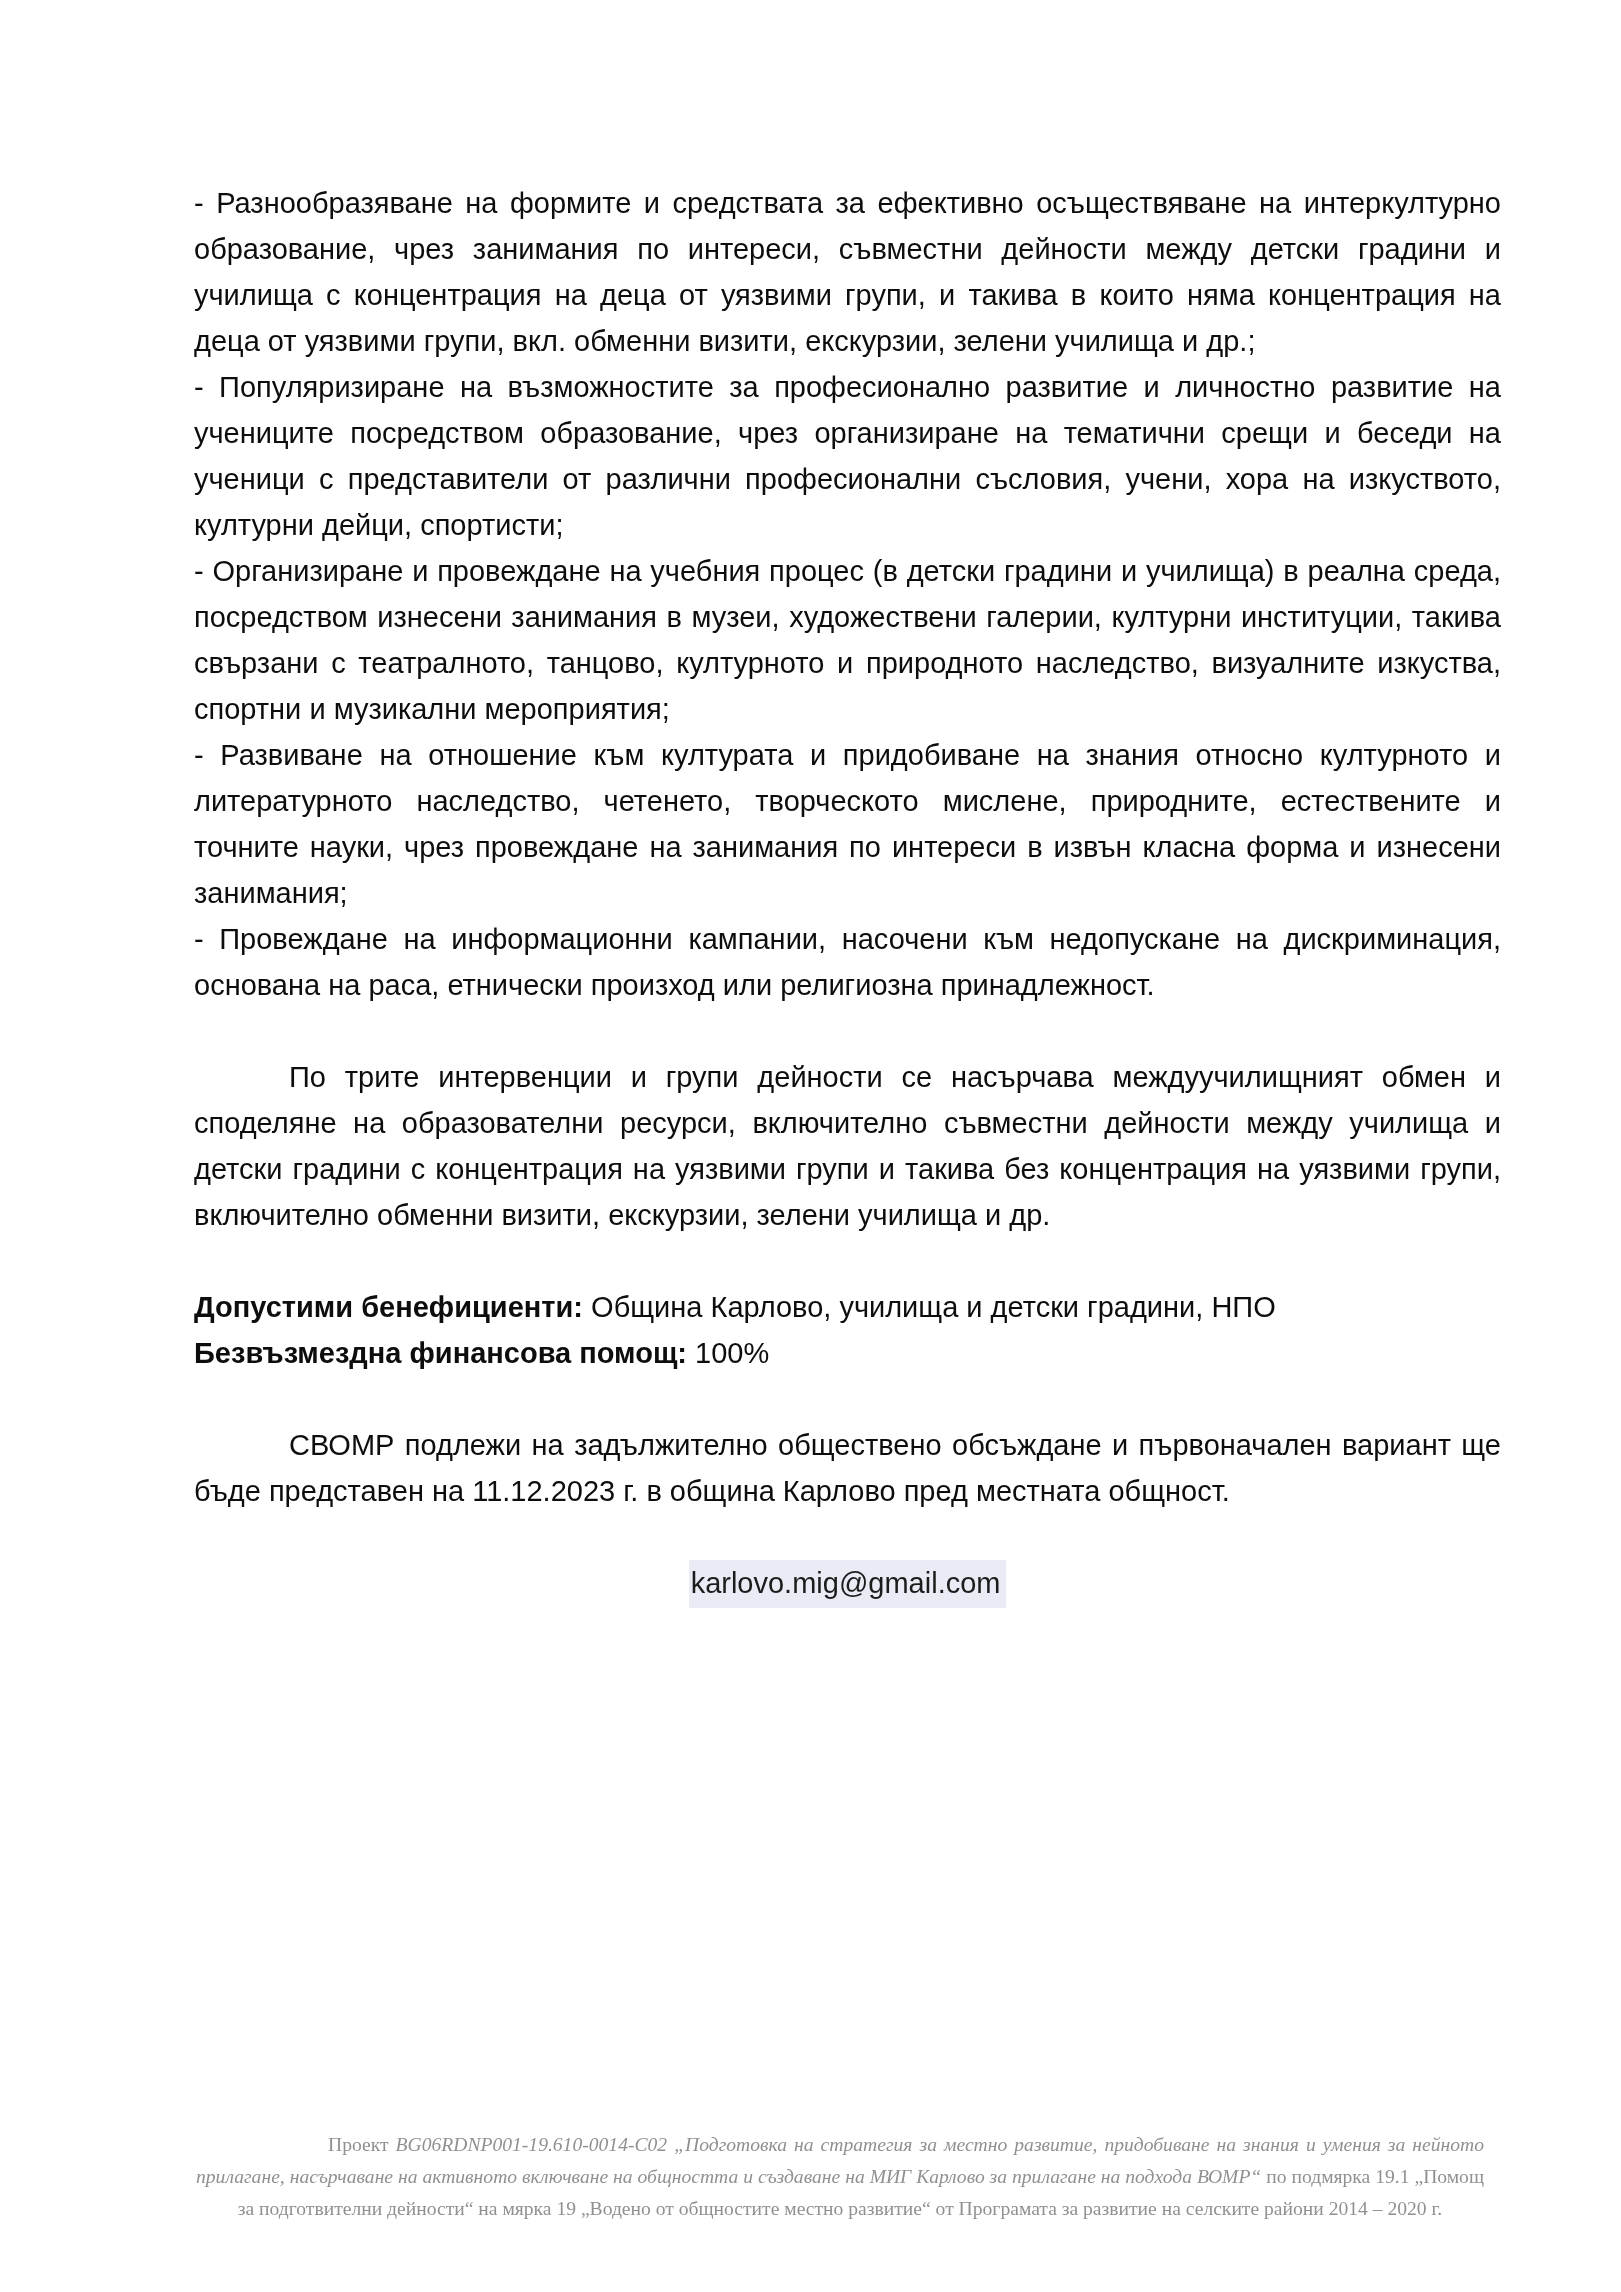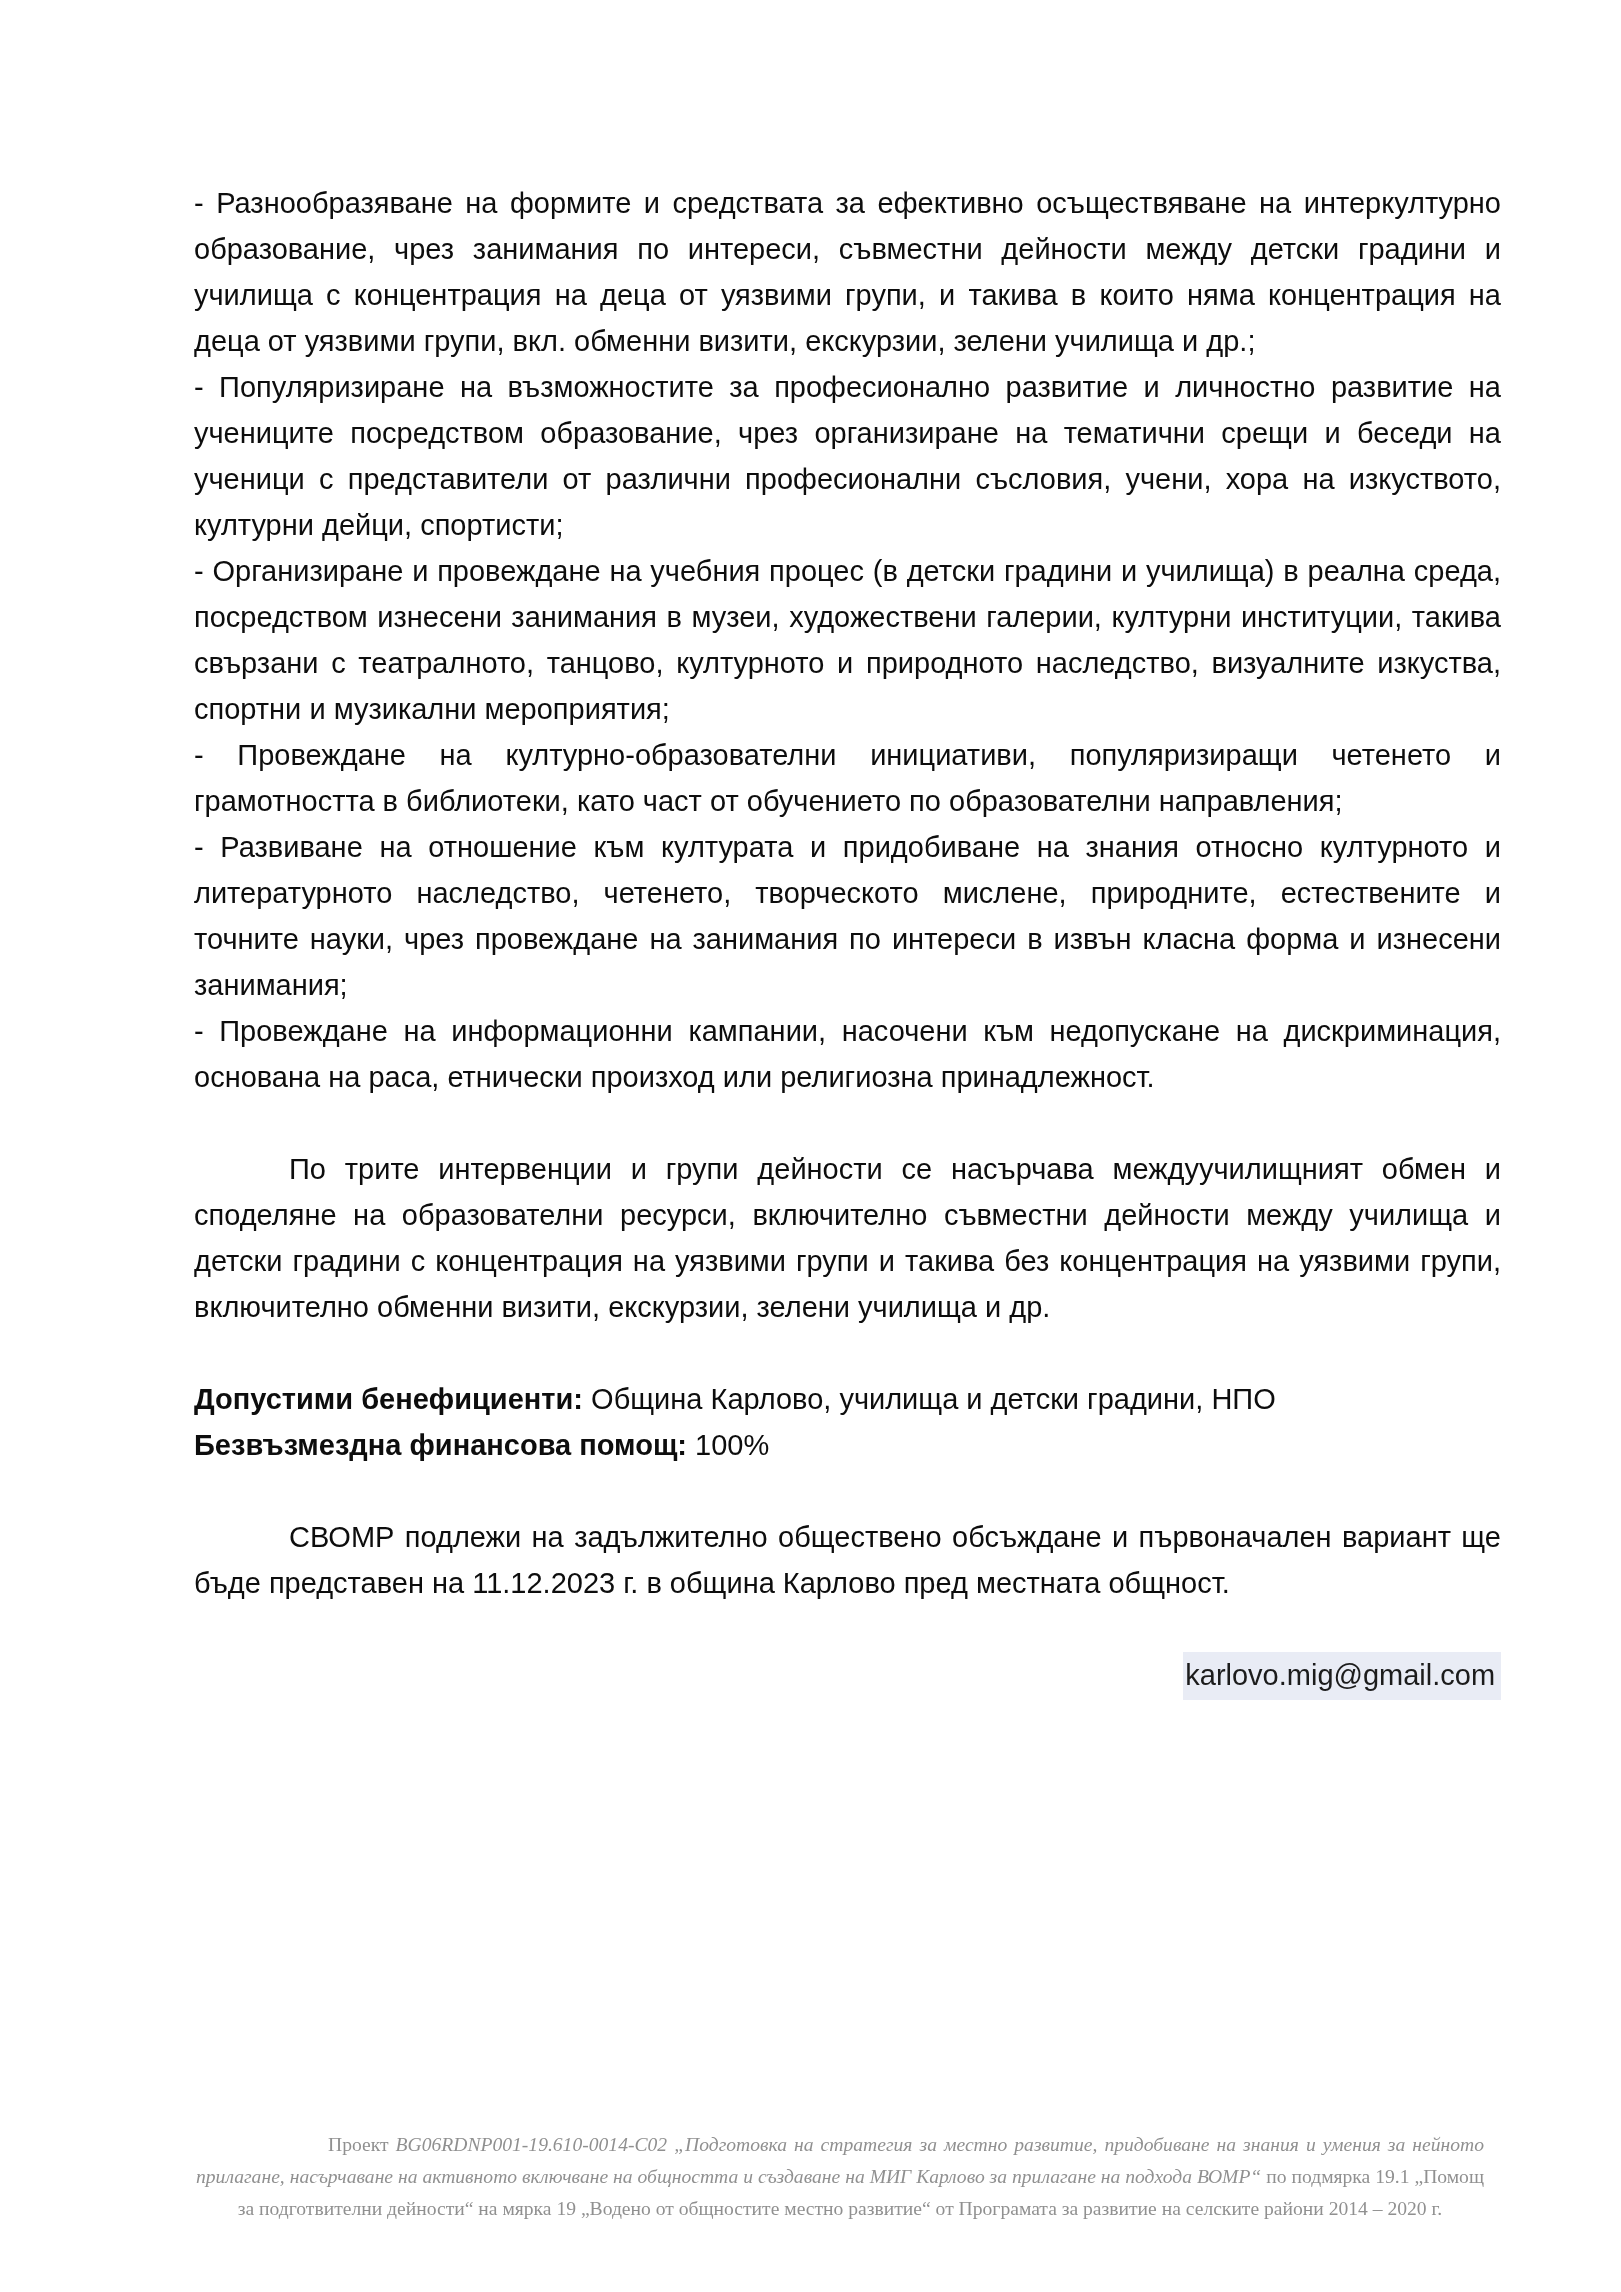--- a/index.html
+++ b/index.html
@@ -43,21 +43,21 @@
   .gap {
     height: 46px;
   }
   .para b {
     font-weight: bold;
   }
   .email-line {
     margin: 0;
     font-size: 29px;
     line-height: 46px;
-    text-align: right;
+    text-align: center;
   }
   .email {
     display: inline-block;
     background: #e9ecf5;
     color: #1c1c1c;
     text-decoration: none;
     padding: 0 5.9px 2px 2px;
     cursor: pointer;
   }
   .footer {
@@ -80,21 +80,20 @@
 </head>
 <body>
 
 <div class="page">
 
   <div class="content">
 
     <p class="para">- Разнообразяване на формите и средствата за ефективно осъществяване на интеркултурно образование, чрез занимания по интереси, съвместни дейности между детски градини и училища с концентрация на деца от уязвими групи, и такива в които няма концентрация на деца от уязвими групи, вкл. обменни визити, екскурзии, зелени училища и др.;</p>
     <p class="para">- Популяризиране на възможностите за професионално развитие и личностно развитие на учениците посредством образование, чрез организиране на тематични срещи и беседи на ученици с представители от различни професионални съсловия, учени, хора на изкуството, културни дейци, спортисти;</p>
     <p class="para">- Организиране и провеждане на учебния процес (в детски градини и училища) в реална среда, посредством изнесени занимания в музеи, художествени галерии, културни институции, такива свързани с театралното, танцово, културното и природното наследство, визуалните изкуства, спортни и музикални мероприятия;</p>
-    <p class="para">- Провеждане на културно-образователни инициативи, популяризиращи четенето и грамотността в библиотеки, като част от обучението по образователни направления;</p>
     <p class="para">- Развиване на отношение към културата и придобиване на знания относно културното и литературното наследство, четенето, творческото мислене, природните, естествените и точните науки, чрез провеждане на занимания по интереси в извън класна форма и изнесени занимания;</p>
     <p class="para">- Провеждане на информационни кампании, насочени към недопускане на дискриминация, основана на раса, етнически произход или религиозна принадлежност.</p>
 
     <div class="gap"></div>
 
     <p class="para indent">По трите интервенции и групи дейности се насърчава междуучилищният обмен и споделяне на образователни ресурси, включително съвместни дейности между училища и детски градини с концентрация на уязвими групи и такива без концентрация на уязвими групи, включително обменни визити, екскурзии, зелени училища и др.</p>
 
     <div class="gap"></div>
 
     <p class="para">

